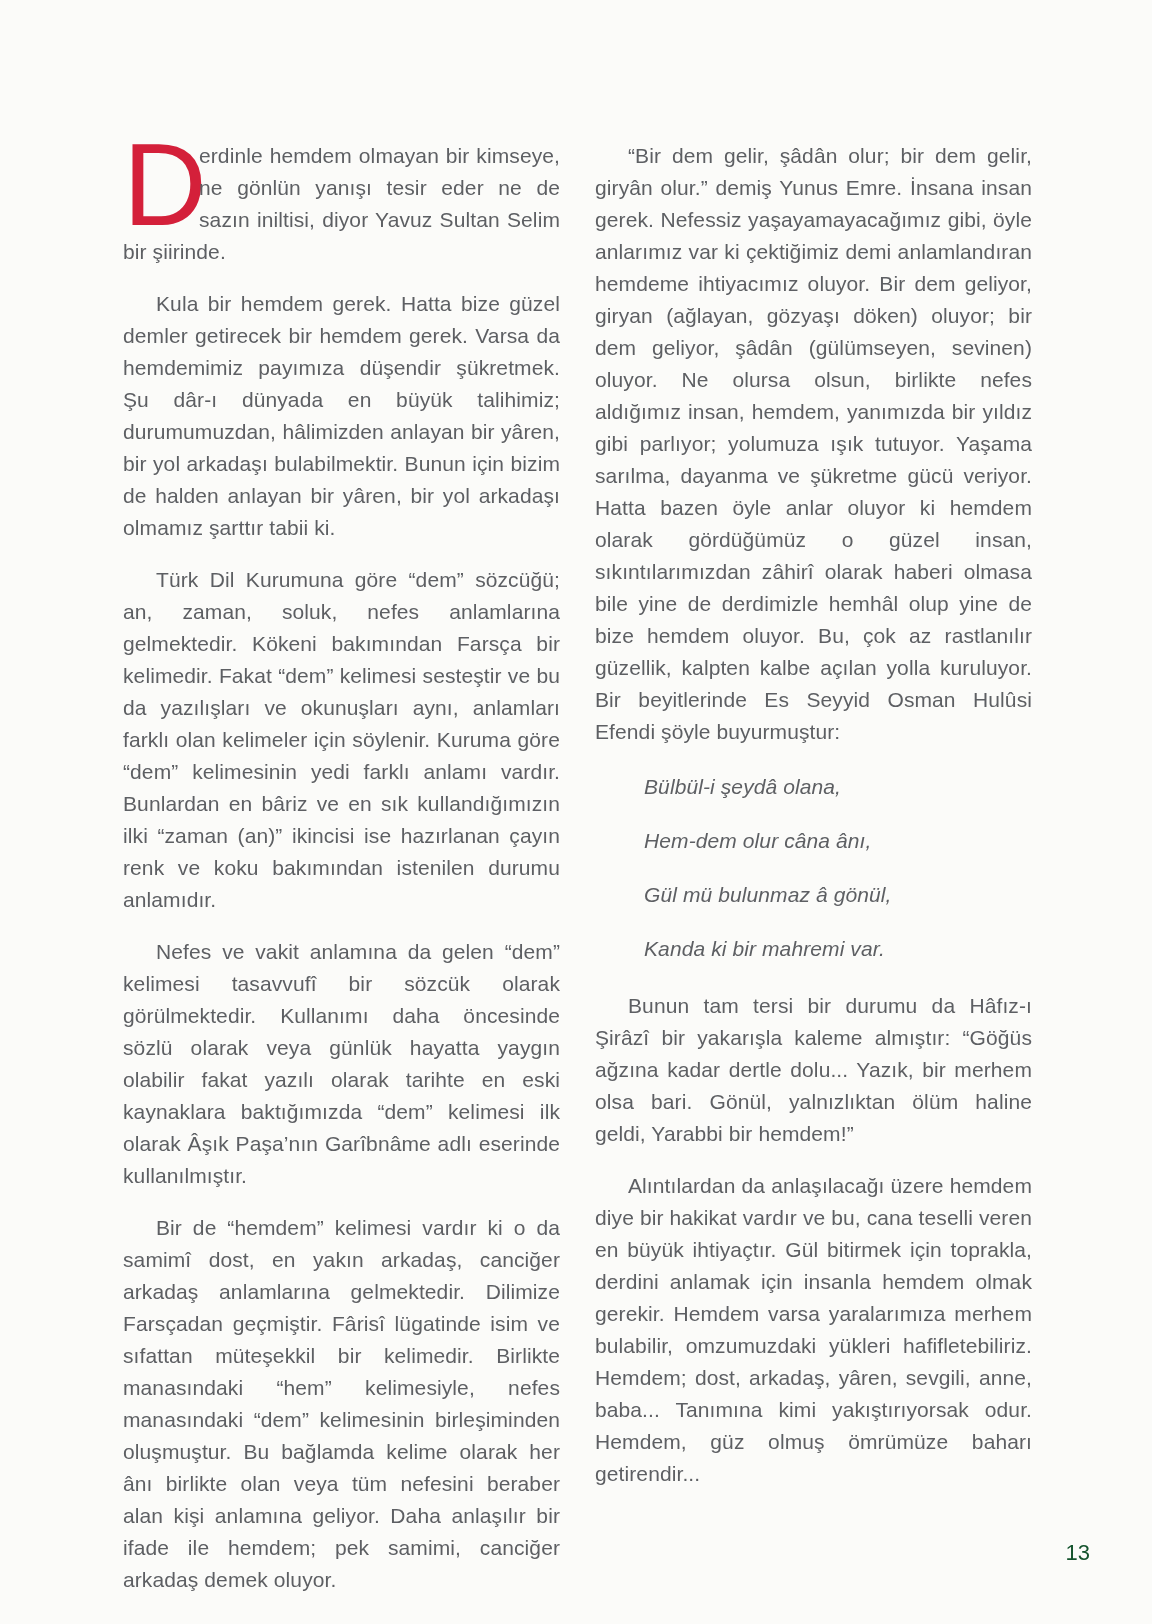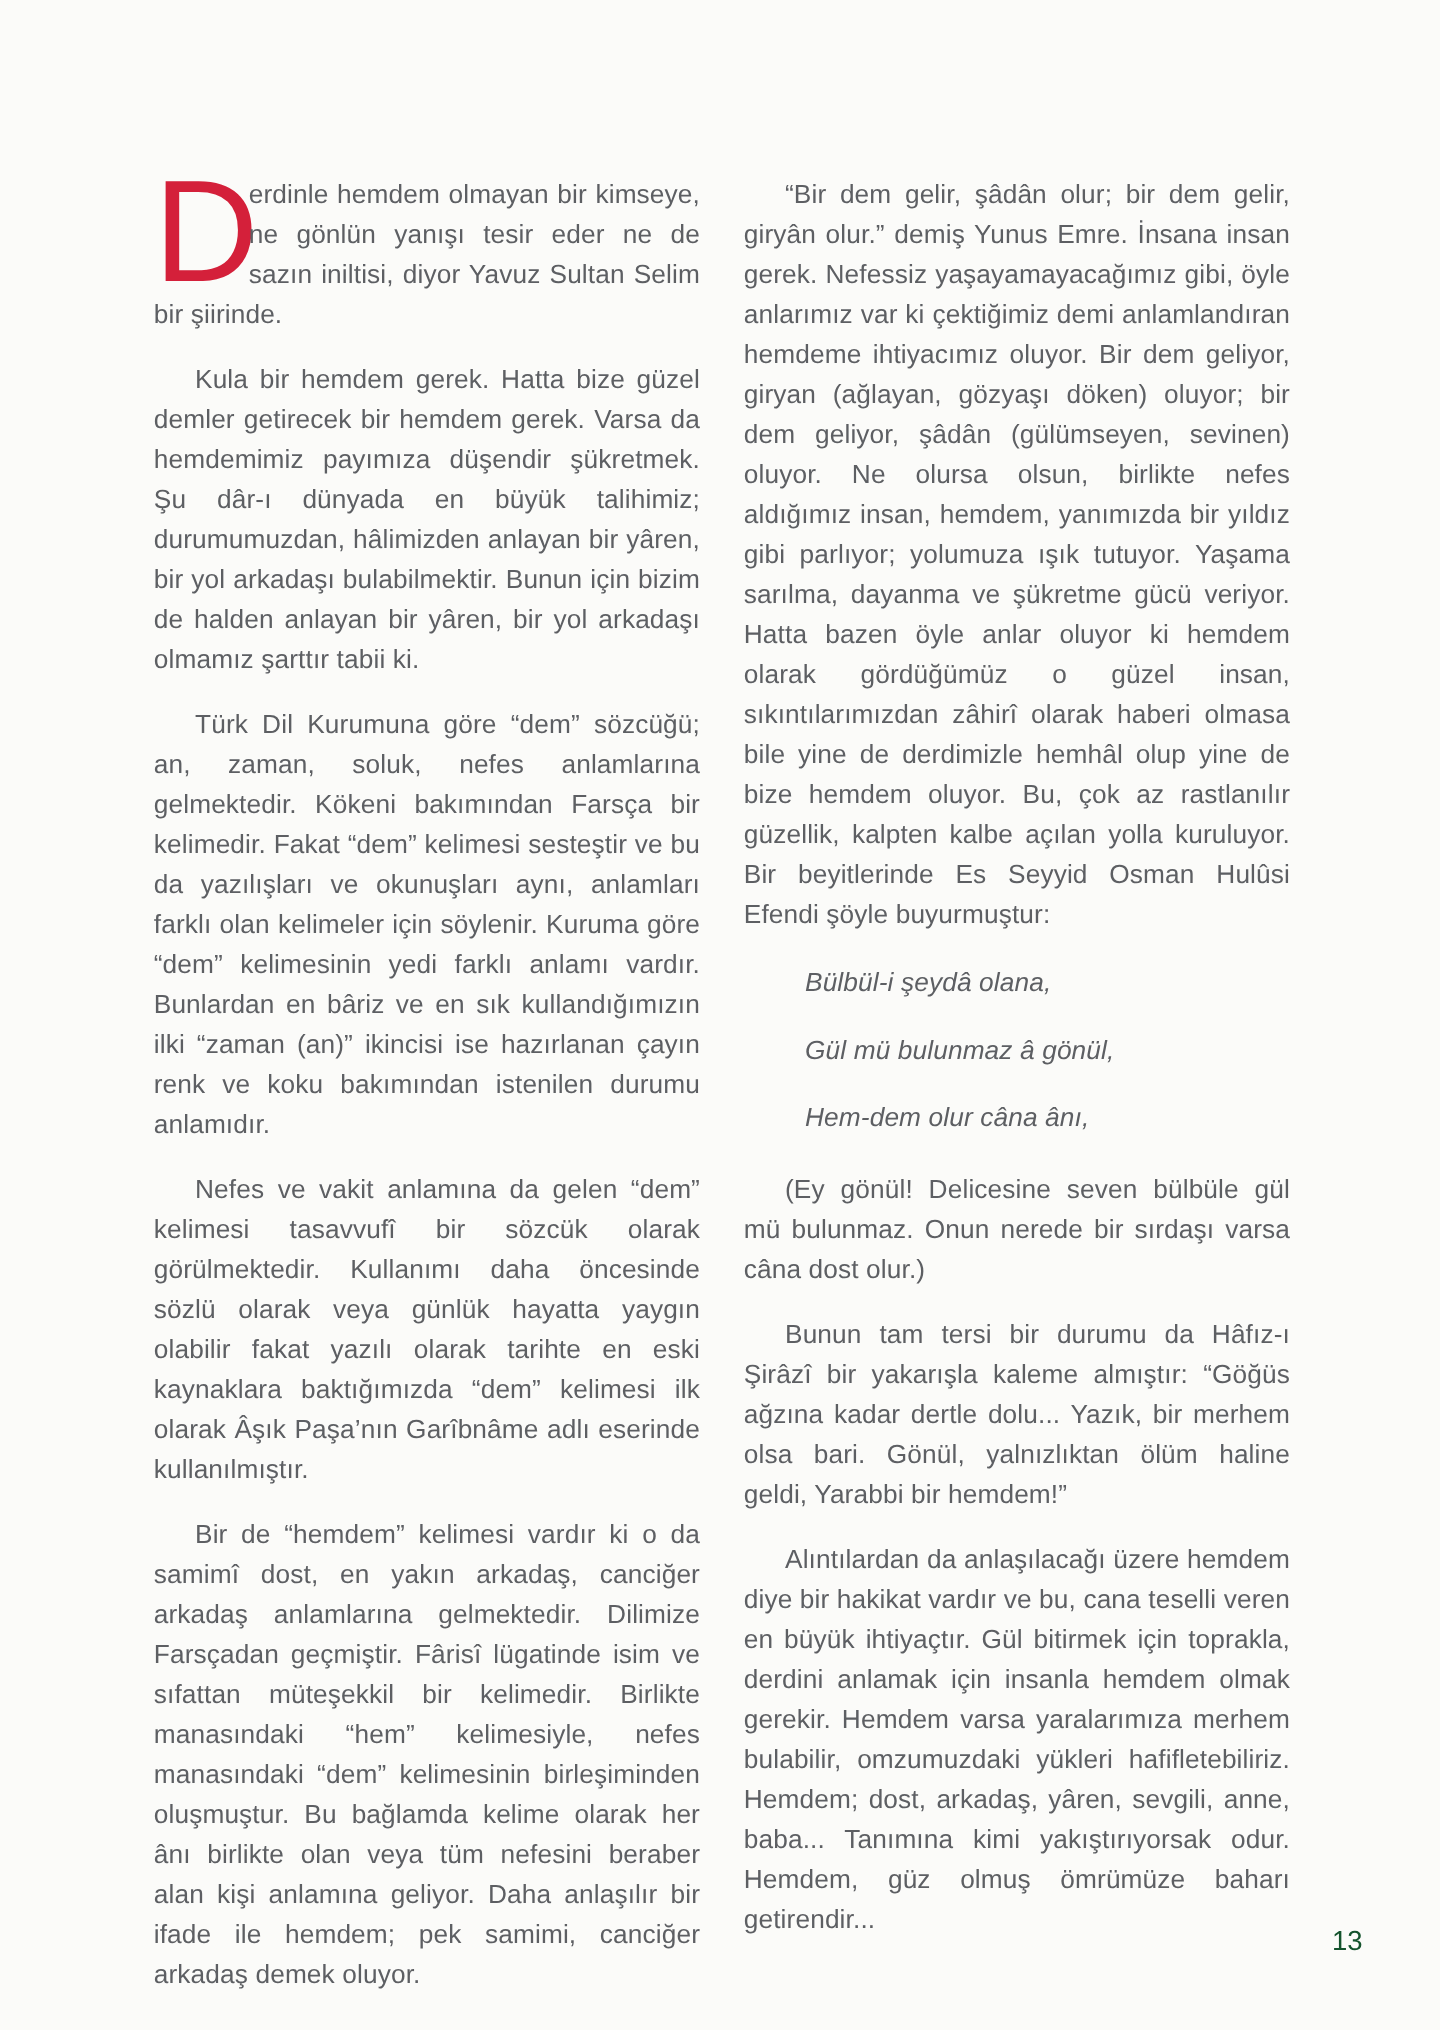--- a/index.html
+++ b/index.html
@@ -82,24 +82,24 @@
       <p>Kula bir hemdem gerek. Hatta bize güzel demler getirecek bir hemdem gerek. Varsa da hemdemimiz payımıza düşendir şükretmek. Şu dâr-ı dünyada en büyük talihimiz; durumumuzdan, hâlimizden anlayan bir yâren, bir yol arkadaşı bulabilmektir. Bunun için bizim de halden anlayan bir yâren, bir yol arkadaşı olmamız şarttır tabii ki.</p>
       <p>Türk Dil Kurumuna göre “dem” sözcüğü; an, zaman, soluk, nefes anlamlarına gelmektedir. Kökeni bakımından Farsça bir kelimedir. Fakat “dem” kelimesi sesteştir ve bu da yazılışları ve okunuşları aynı, anlamları farklı olan kelimeler için söylenir. Kuruma göre “dem” kelimesinin yedi farklı anlamı vardır. Bunlardan en bâriz ve en sık kullandığımızın ilki “zaman (an)” ikincisi ise hazırlanan çayın renk ve koku bakımından istenilen durumu anlamıdır.</p>
       <p>Nefes ve vakit anlamına da gelen “dem” kelimesi tasavvufî bir sözcük olarak görülmektedir. Kullanımı daha öncesinde sözlü olarak veya günlük hayatta yaygın olabilir fakat yazılı olarak tarihte en eski kaynaklara baktığımızda “dem” kelimesi ilk olarak Âşık Paşa’nın Garîbnâme adlı eserinde kullanılmıştır.</p>
       <p>Bir de “hemdem” kelimesi vardır ki o da samimî dost, en yakın arkadaş, canciğer arkadaş anlamlarına gelmektedir. Dilimize Farsçadan geçmiştir. Fârisî lügatinde isim ve sıfattan müteşekkil bir kelimedir. Birlikte manasındaki “hem” kelimesiyle, nefes manasındaki “dem” kelimesinin birleşiminden oluşmuştur. Bu bağlamda kelime olarak her ânı birlikte olan veya tüm nefesini beraber alan kişi anlamına geliyor. Daha anlaşılır bir ifade ile hemdem; pek samimi, canciğer arkadaş demek oluyor.</p>
     </div>
 
     <div class="column">
       <p>“Bir dem gelir, şâdân olur; bir dem gelir, giryân olur.” demiş Yunus Emre. İnsana insan gerek. Nefessiz yaşayamayacağımız gibi, öyle anlarımız var ki çektiğimiz demi anlamlandıran hemdeme ihtiyacımız oluyor. Bir dem geliyor, giryan (ağlayan, gözyaşı döken) oluyor; bir dem geliyor, şâdân (gülümseyen, sevinen) oluyor. Ne olursa olsun, birlikte nefes aldığımız insan, hemdem, yanımızda bir yıldız gibi parlıyor; yolumuza ışık tutuyor. Yaşama sarılma, dayanma ve şükretme gücü veriyor. Hatta bazen öyle anlar oluyor ki hemdem olarak gördüğümüz o güzel insan, sıkıntılarımızdan zâhirî olarak haberi olmasa bile yine de derdimizle hemhâl olup yine de bize hemdem oluyor. Bu, çok az rastlanılır güzellik, kalpten kalbe açılan yolla kuruluyor. Bir beyitlerinde Es Seyyid Osman Hulûsi Efendi şöyle buyurmuştur:</p>
       <div class="poem">
         <p>Bülbül-i şeydâ olana,</p>
+        <p>Hem-dem olur câna ânı,</p>
         <p>Gül mü bulunmaz â gönül,</p>
-        <p>Hem-dem olur câna ânı,</p>
+        <p>Kanda ki bir mahremi var.</p>
       </div>
-      <p>(Ey gönül! Delicesine seven bülbüle gül mü bulunmaz. Onun nerede bir sırdaşı varsa câna dost olur.)</p>
       <p>Bunun tam tersi bir durumu da Hâfız-ı Şirâzî bir yakarışla kaleme almıştır: “Göğüs ağzına kadar dertle dolu... Yazık, bir merhem olsa bari. Gönül, yalnızlıktan ölüm haline geldi, Yarabbi bir hemdem!”</p>
       <p>Alıntılardan da anlaşılacağı üzere hemdem diye bir hakikat vardır ve bu, cana teselli veren en büyük ihtiyaçtır. Gül bitirmek için toprakla, derdini anlamak için insanla hemdem olmak gerekir. Hemdem varsa yaralarımıza merhem bulabilir, omzumuzdaki yükleri hafifletebiliriz. Hemdem; dost, arkadaş, yâren, sevgili, anne, baba... Tanımına kimi yakıştırıyorsak odur. Hemdem, güz olmuş ömrümüze baharı getirendir...</p>
     </div>
 
   </div>
 
   <div class="page-number">13</div>
 
 </div>
 

